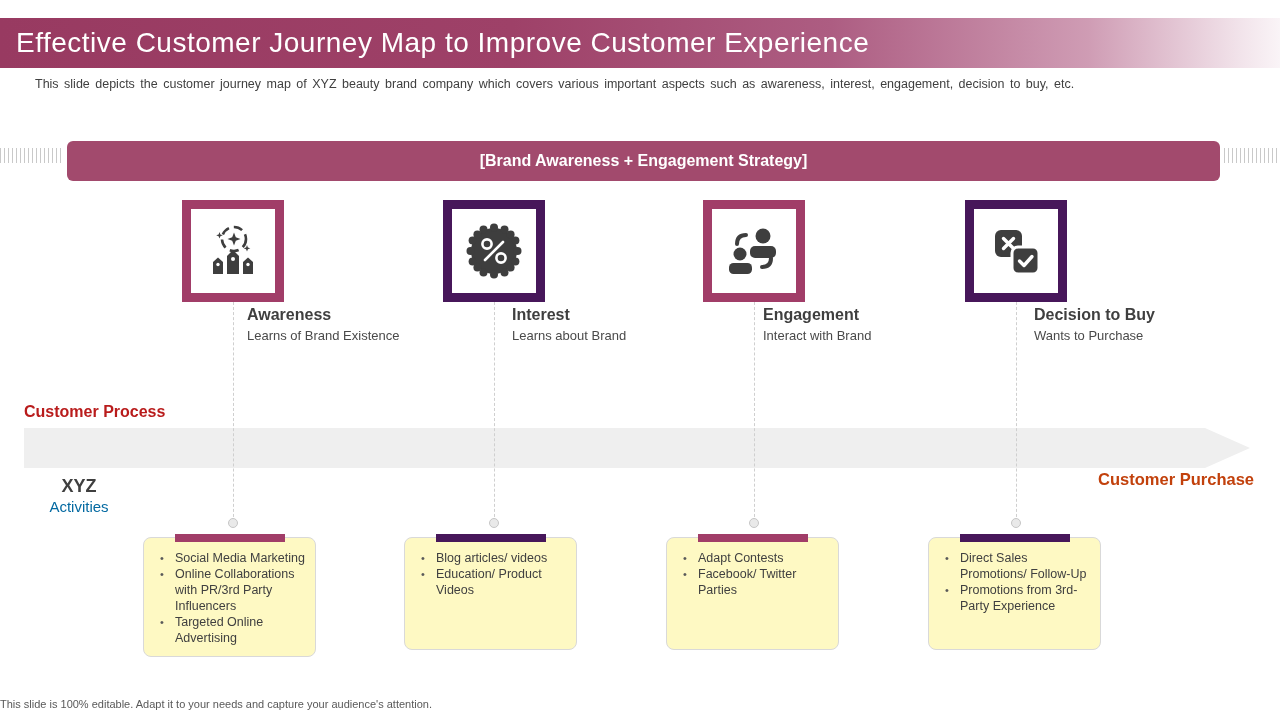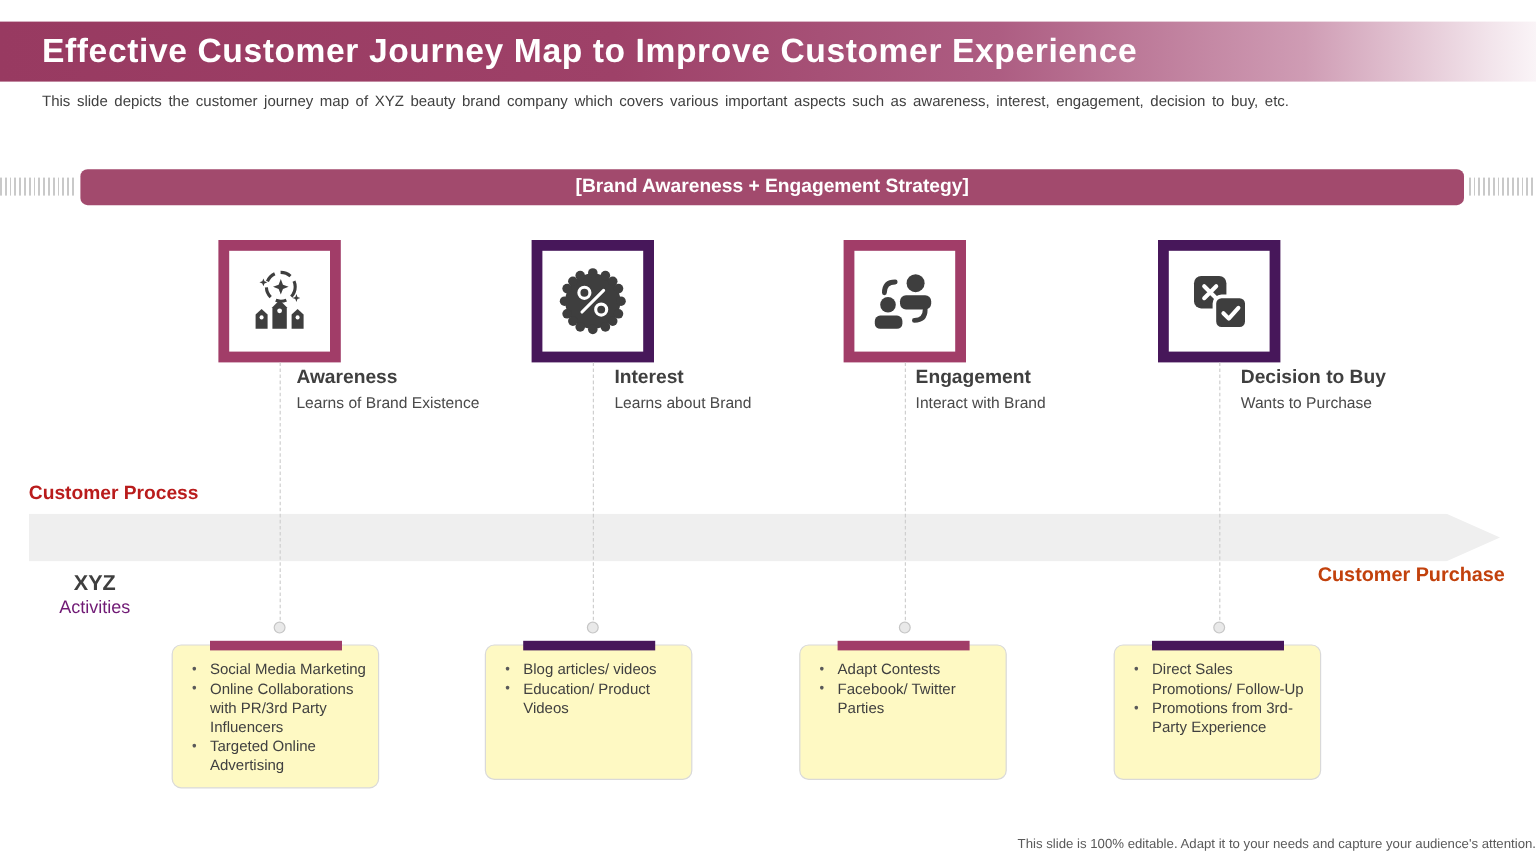--- a/index.html
+++ b/index.html
@@ -12,31 +12,31 @@
     overflow: hidden;
   }
 
   
   .title-bar {
     position: absolute; left: 0; top: 18px; width: 1280px; height: 50px;
     background: linear-gradient(90deg, #983a61 0%, #9e4168 40%, #ad5d82 65%, #cf9cb4 85%, #f2e4eb 97%, #faf4f7 100%);
     display: flex; align-items: center;
   }
   .title-bar h1 {
-    color: #ffffff; font-size: 28px; font-weight: bold;
-    letter-spacing: 0.5px; padding-left: 35px; white-space: nowrap;
+    color: #ffffff; font-size: 28px; font-weight: normal;
+    letter-spacing: 0.5px; padding-left: 16px; white-space: nowrap;
   }
   .subtitle {
     position: absolute; left: 35px; top: 77px; width: 1150px;
     font-size: 12.5px; color: #404040; word-spacing: 2px;
   }
 
   
   .banner {
-    position: absolute; left: 67px; top: 141px; width: 1153px; height: 30px;
+    position: absolute; left: 67px; top: 141px; width: 1153px; height: 40px;
     background: #a24a6d; border-radius: 6px;
     display: flex; align-items: center; justify-content: center;
   }
   .banner span { color: #ffffff; font-size: 16px; font-weight: bold; }
   .tick-strip {
     position: absolute; top: 148px; height: 15px;
     background: repeating-linear-gradient(90deg, #c9c9c9 0 1.5px, transparent 1.5px 4px);
   }
   .tick-strip.left  { left: 0; width: 64px; }
   .tick-strip.right { left: 1224px; width: 56px; }
@@ -69,21 +69,21 @@
     position: absolute; left: 24px; top: 403px;
     font-size: 16px; font-weight: bold; color: #b91c1c;
   }
   .arrow-band {
     position: absolute; left: 24px; top: 428px; width: 1226px; height: 40px;
     background: #efefef;
     clip-path: polygon(0 0, calc(100% - 45px) 0, 100% 50%, calc(100% - 45px) 100%, 0 100%);
   }
   .xyz-block { position: absolute; left: 24px; top: 476px; width: 110px; text-align: center; }
   .xyz-block .xyz { font-size: 18px; font-weight: bold; color: #3f3f3f; }
-  .xyz-block .activities { font-size: 15px; color: #701a75; margin-top: 1px; }
+  .xyz-block .activities { font-size: 15px; color: #0369a1; margin-top: 1px; }
   .customer-purchase {
     position: absolute; left: 1014px; top: 470px; width: 240px; text-align: right;
     font-size: 16.5px; font-weight: bold; color: #c2410c;
   }
 
   
   .activity-box {
     position: absolute; top: 537px; width: 173px; min-height: 113px;
     background: #fef9c3; border: 1px solid #d9d9d9; border-radius: 8px;
   }
@@ -97,21 +97,21 @@
   .activity-box li {
     position: relative; padding-left: 17px; font-size: 12.5px;
     color: #404040; line-height: 16px; margin-bottom: 0;
   }
   .activity-box li::before {
     content: "•"; position: absolute; left: 2px; top: 0; color: #595959; font-size: 11px;
   }
 
   
   .footer-note {
-    position: absolute; left: 0; top: 698px; width: 1280px; text-align: right;
+    position: absolute; left: 0; top: 698px; width: 1280px; text-align: left;
     font-size: 11px; color: #595959;
   }
 </style>
 </head>
 <body>
 
 <div class="slide">
 
   <div class="title-bar">
     <h1>Effective Customer Journey Map to Improve Customer Experience</h1>

